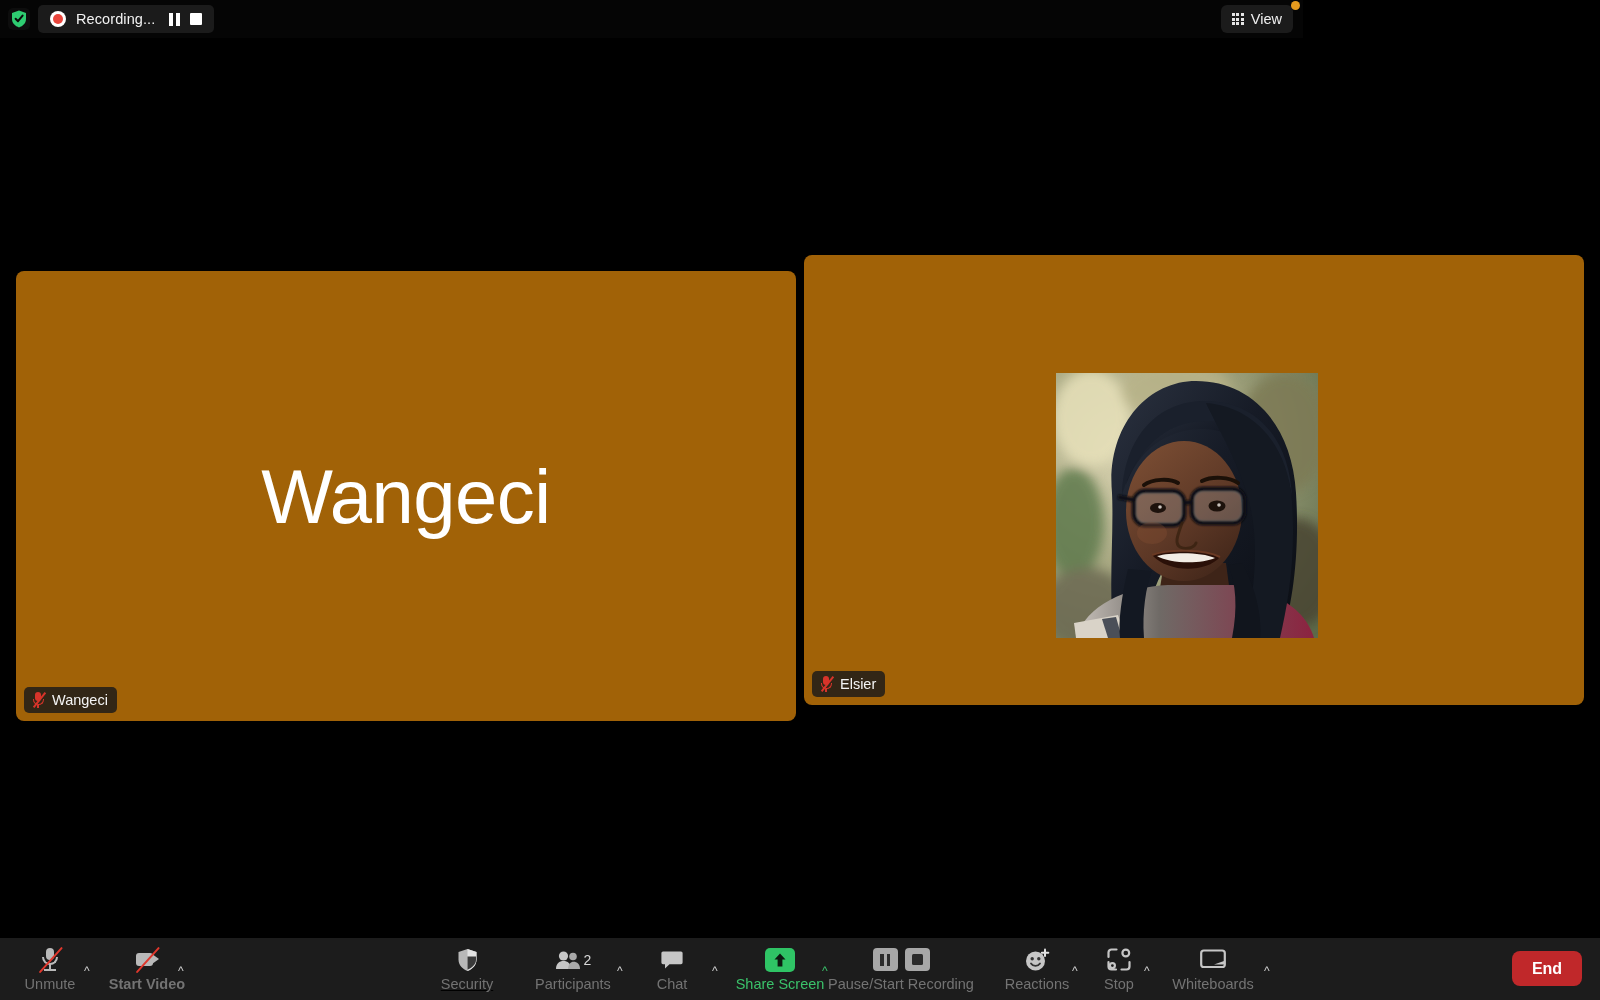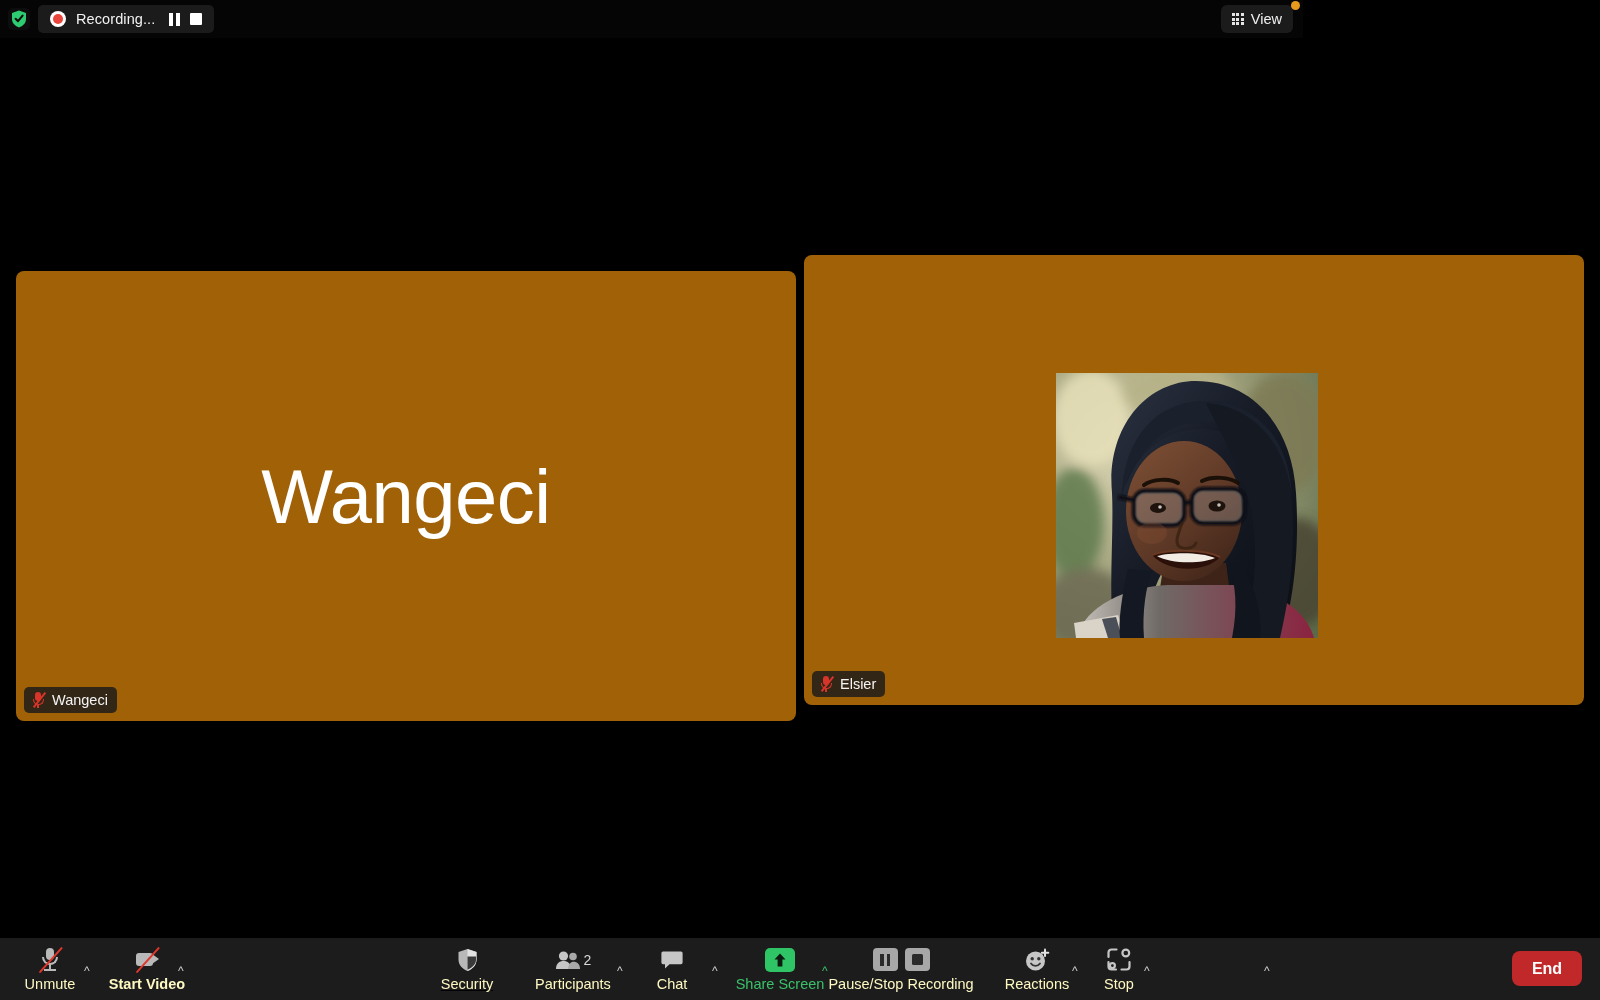--- a/index.html
+++ b/index.html
@@ -85,21 +85,21 @@
   .toolbar {
     position:absolute; left:0; bottom:0; width:1600px; height:62px;
     background:#1c1c1c;
   }
   .tb-item {
     position:absolute; top:0; height:62px;
     display:flex; flex-direction:column; align-items:center; justify-content:center;
     gap:3px;
   }
   .tb-icon { height:26px; display:flex; align-items:center; justify-content:center; }
-  .tb-label { color:#fef9c3; font-size:14.5px; white-space:nowrap; }
+  .tb-label { color:#737373; font-size:14.5px; white-space:nowrap; }
   .tb-label.green { color:#3ac26a; }
 
   .caret { position:absolute; top:27px; color:#cfcfcf; font-size:12px; line-height:1; }
   .caret.green { color:#3ac26a; }
 
   
   .ico-wrap { position:relative; width:30px; height:26px; }
   .mic-g .body { position:absolute; left:11px; top:1px; width:8px; height:12px; border-radius:4px; background:#b9b9b9; }
   .mic-g .arc  { position:absolute; left:7px; top:10px; width:16px; height:8px; border:2px solid #b9b9b9; border-top:none; border-radius:0 0 9px 9px; }
   .mic-g .stem { position:absolute; left:14px; top:17.5px; width:2px; height:5px; background:#b9b9b9; }
@@ -385,21 +385,21 @@
               <span class="bars">
                 <i></i>
                 <i></i>
               </span>
             </span>
           <span class="rec-btn">
               <span class="sq"></span>
             </span>
         </span>
       </span>
-      <span class="tb-label">Pause/Stop Recording</span>
+      <span class="tb-label">Pause/Start Recording</span>
 
     </div>
 
     <div class="tb-item" style="left:996px; width:82px;">
       <span class="tb-icon">
         <svg class="react-ico" viewBox="0 0 26 24">
           <circle cx="11.5" cy="13" r="9.5" fill="#c6c6c6"></circle>
           <circle cx="8.2" cy="10.8" r="1.7" fill="#333"></circle>
           <circle cx="14.8" cy="10.8" r="1.7" fill="#333"></circle>
           <path d="M7 15.5 C9 18.6 14 18.6 16 15.5" stroke="#333" stroke-width="1.8" fill="none" stroke-linecap="round"></path>
@@ -418,17 +418,26 @@
           <path d="M14.5 21.5 H19.5 A3 3 0 0 0 22.5 18.5 V14" stroke="#c6c6c6" stroke-width="2.2" fill="none" stroke-linecap="round"></path>
           <path d="M1.5 14 V18.5 A3 3 0 0 0 4.5 21.5 H9" stroke="#c6c6c6" stroke-width="2.2" fill="none" stroke-linecap="round"></path>
           <circle cx="18.8" cy="5" r="3.4" stroke="#c6c6c6" stroke-width="2.2" fill="none"></circle>
           <circle cx="5.4" cy="17.6" r="2.5" stroke="#c6c6c6" stroke-width="2.2" fill="none"></circle>
         </svg>
       </span>
       <span class="tb-label">Stop</span>
     </div>
     <span class="caret" style="left:1144px;">^</span>
 
+    <div class="tb-item" style="left:1158px; width:110px;">
+      <span class="tb-icon">
+        <svg class="wb-ico" viewBox="0 0 26 22">
+          <rect x="1.2" y="1.5" width="23.6" height="16.5" rx="2.6" stroke="#c6c6c6" stroke-width="2.2" fill="none"></rect>
+          <path d="M14 15.5 L24 12 L24.6 15.5 Z" fill="#c6c6c6"></path>
+        </svg>
+      </span>
+      <span class="tb-label">Whiteboards</span>
+    </div>
     <span class="caret" style="left:1264px;">^</span>
 
     <button class="end-btn">End</button>
   </div>
 </div>
 
 </body></html>

